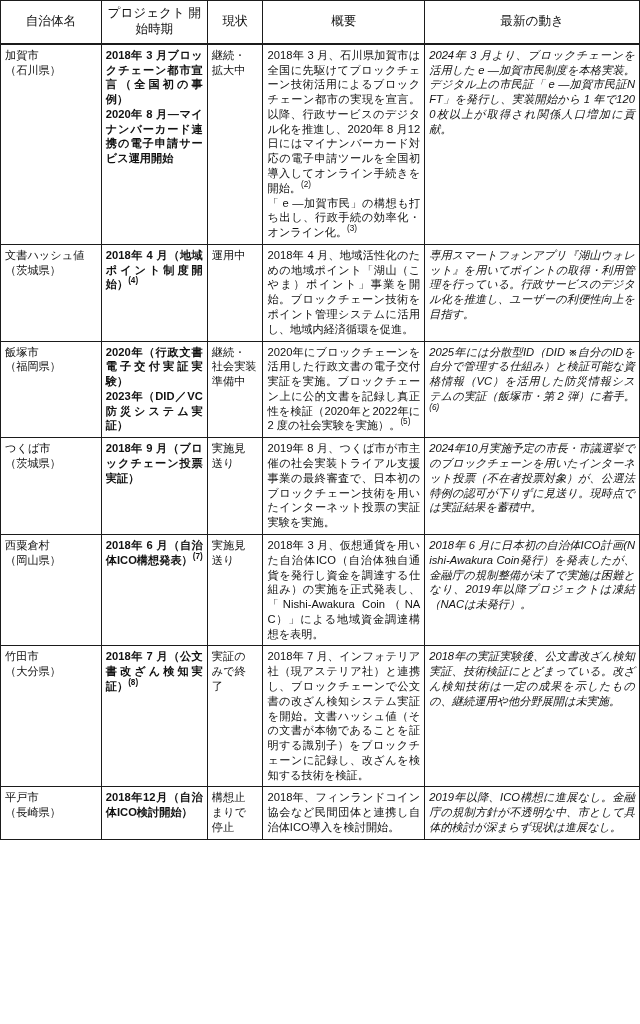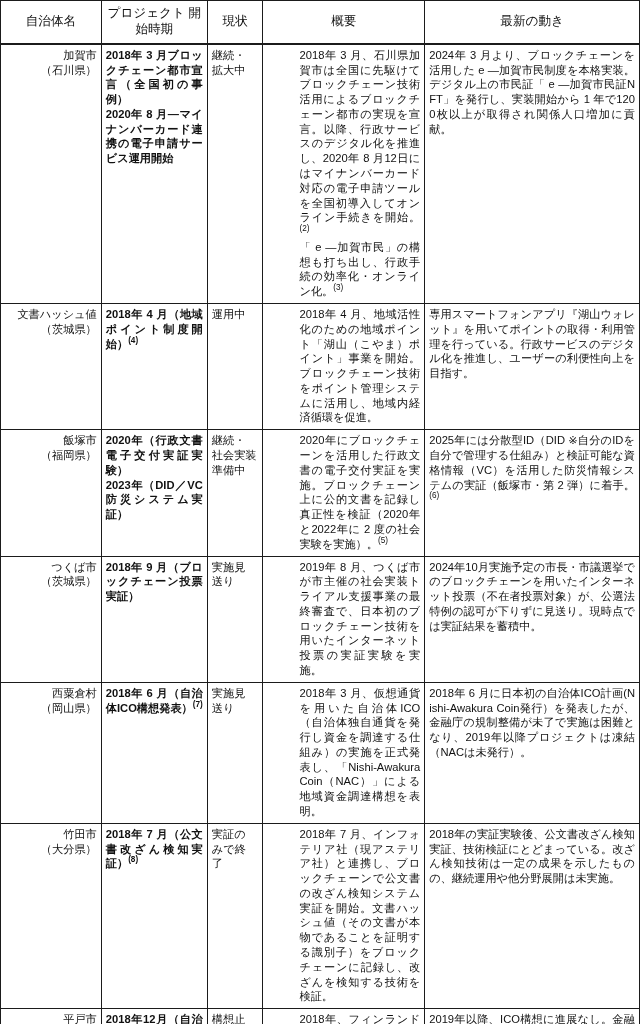--- a/index.html
+++ b/index.html
@@ -51,24 +51,24 @@
   }
   .cell-text {
     display: block;
     white-space: pre-wrap;
   }
   .fn {
     font-size: 8.2px;
     vertical-align: super;
     line-height: 0;
   }
-  td.col-name  .cell-text { word-break: break-all; text-align: right; }
+  td.col-name  .cell-text { word-break: break-all; }
   td.col-start .cell-text { text-align: justify; text-justify: inter-character; font-weight: bold; }
-  td.col-sum   .cell-text { text-align: justify; text-justify: inter-character; margin-left: 32px; }
-  td.col-latest .cell-text { text-align: justify; text-justify: inter-character; }
+  td.col-sum   .cell-text { text-align: justify; text-justify: inter-character; }
+  td.col-latest .cell-text { text-align: justify; text-justify: inter-character; font-style: italic; }
 </style>
 </head>
 <body>
 
 <table id="muni-table">
   <colgroup>
     <col class="c-name">
       <col class="c-start">
       <col class="c-status">
       <col class="c-sum">

